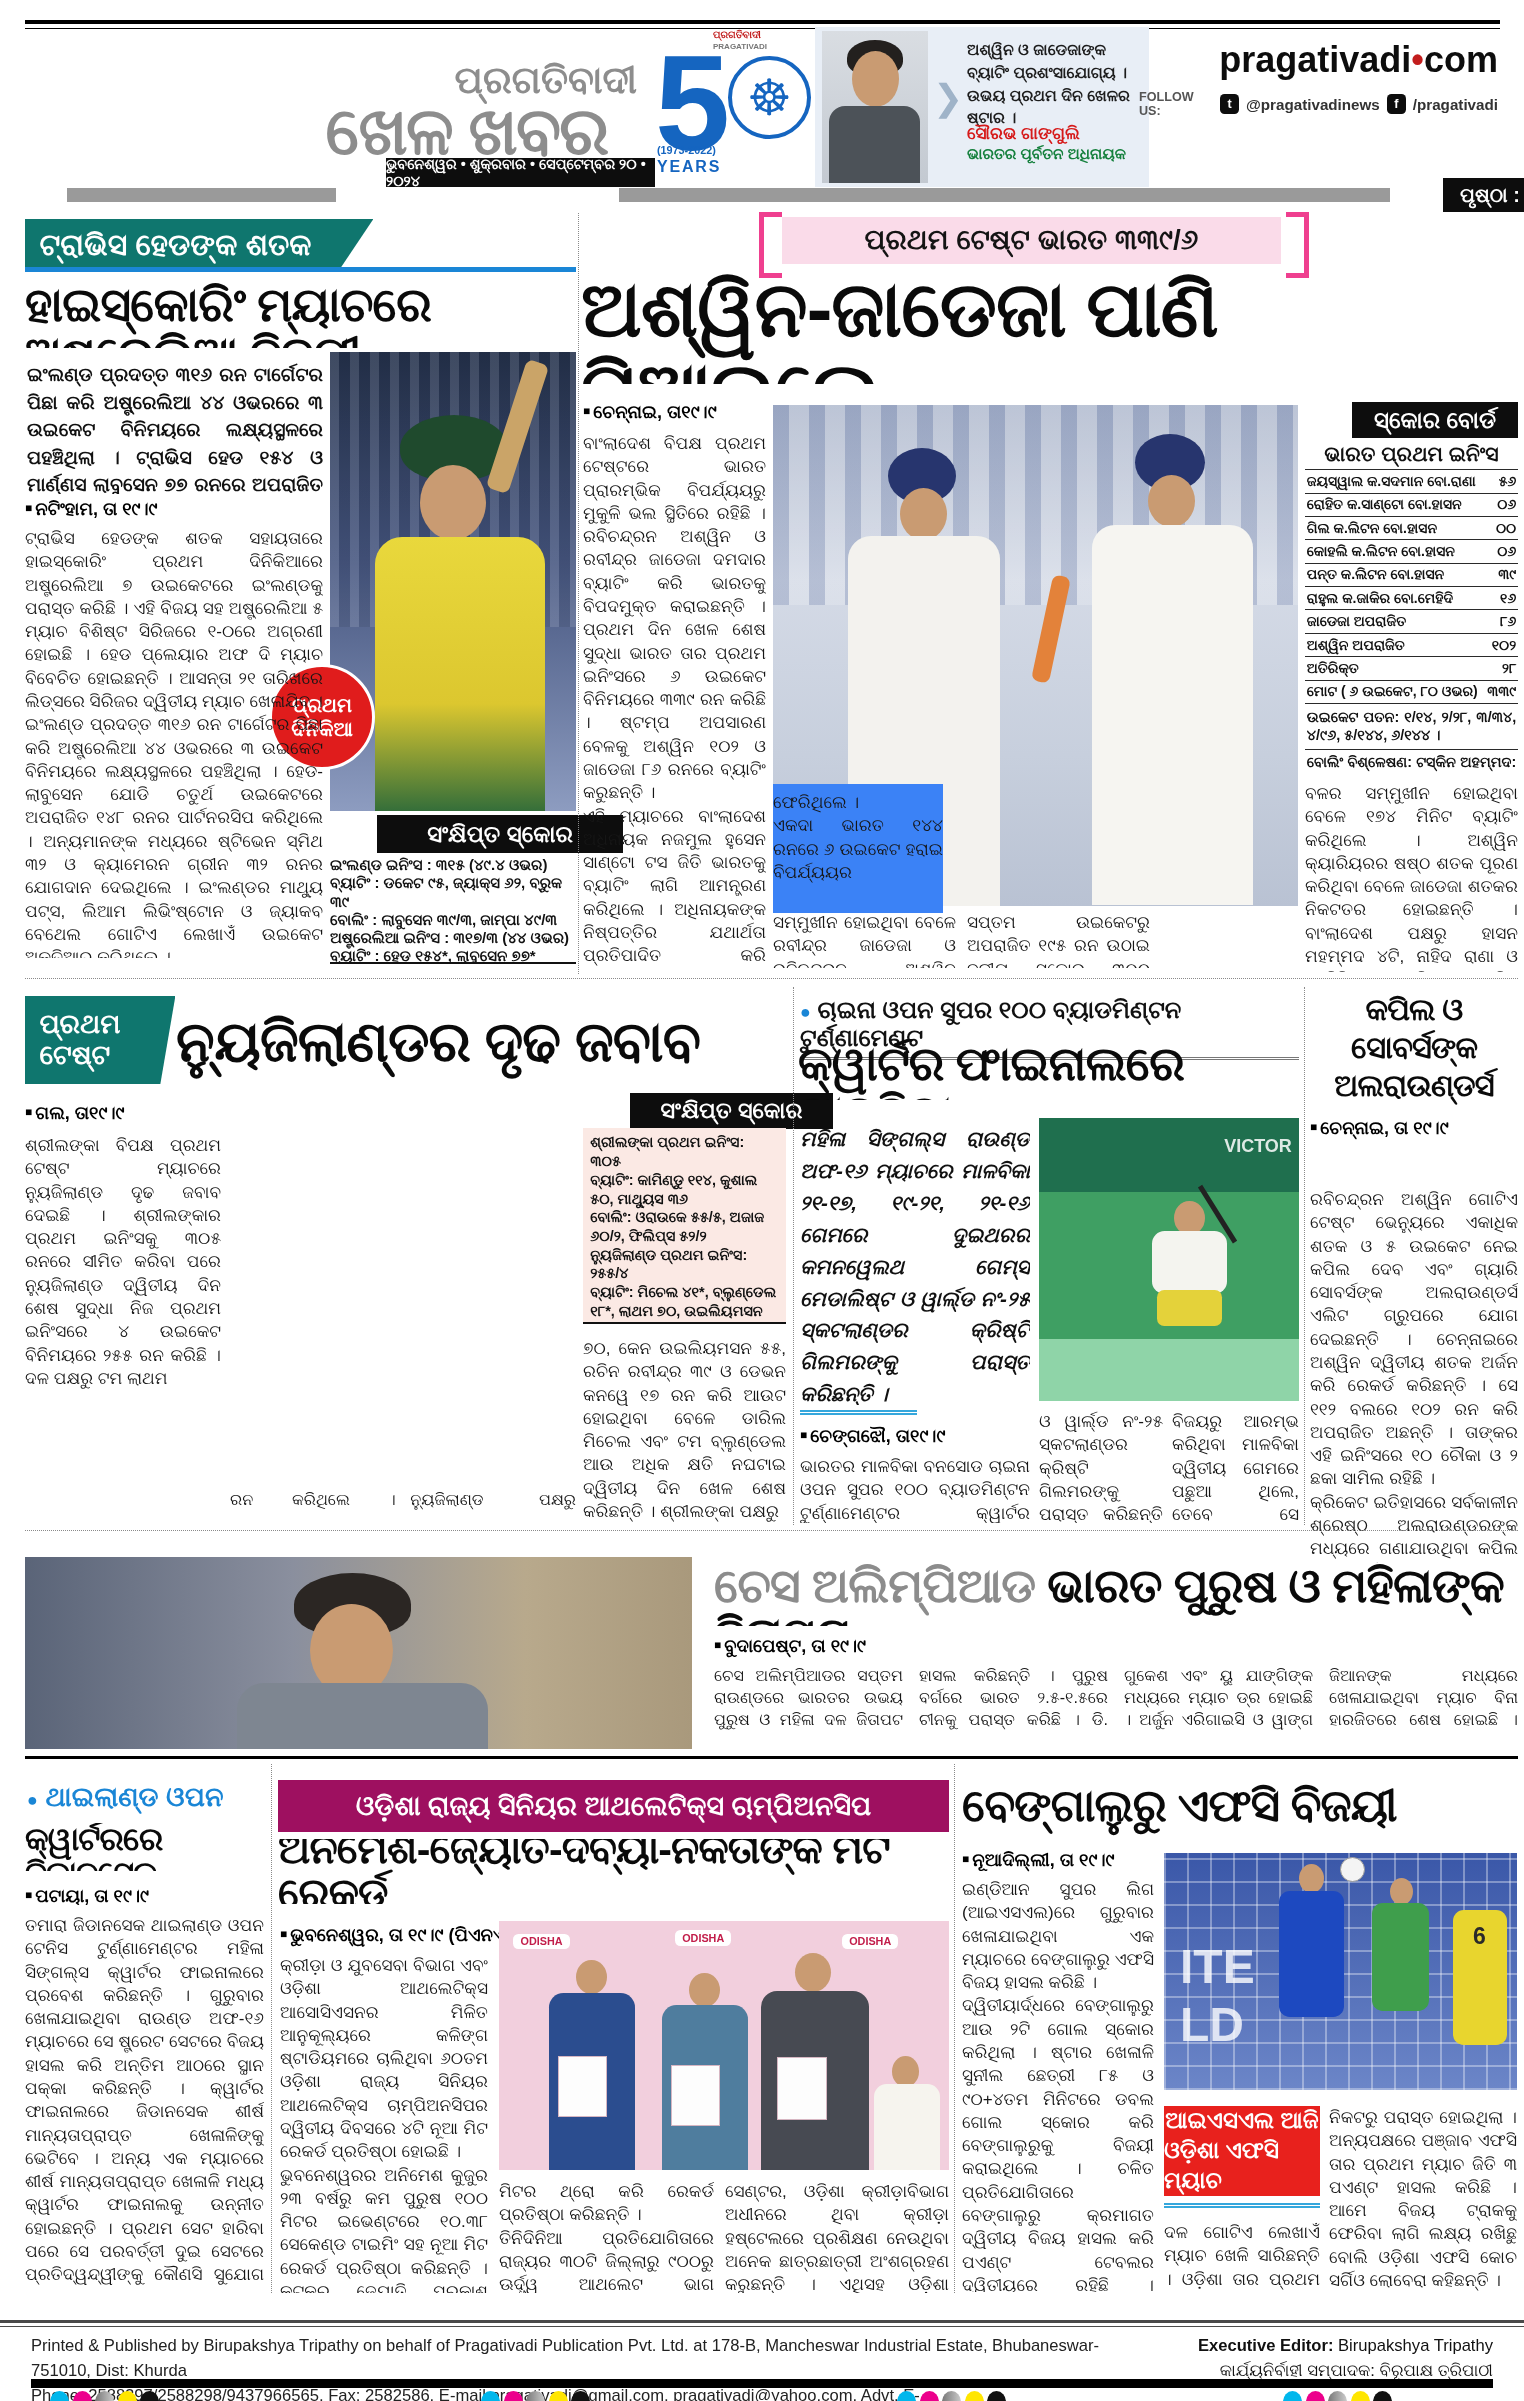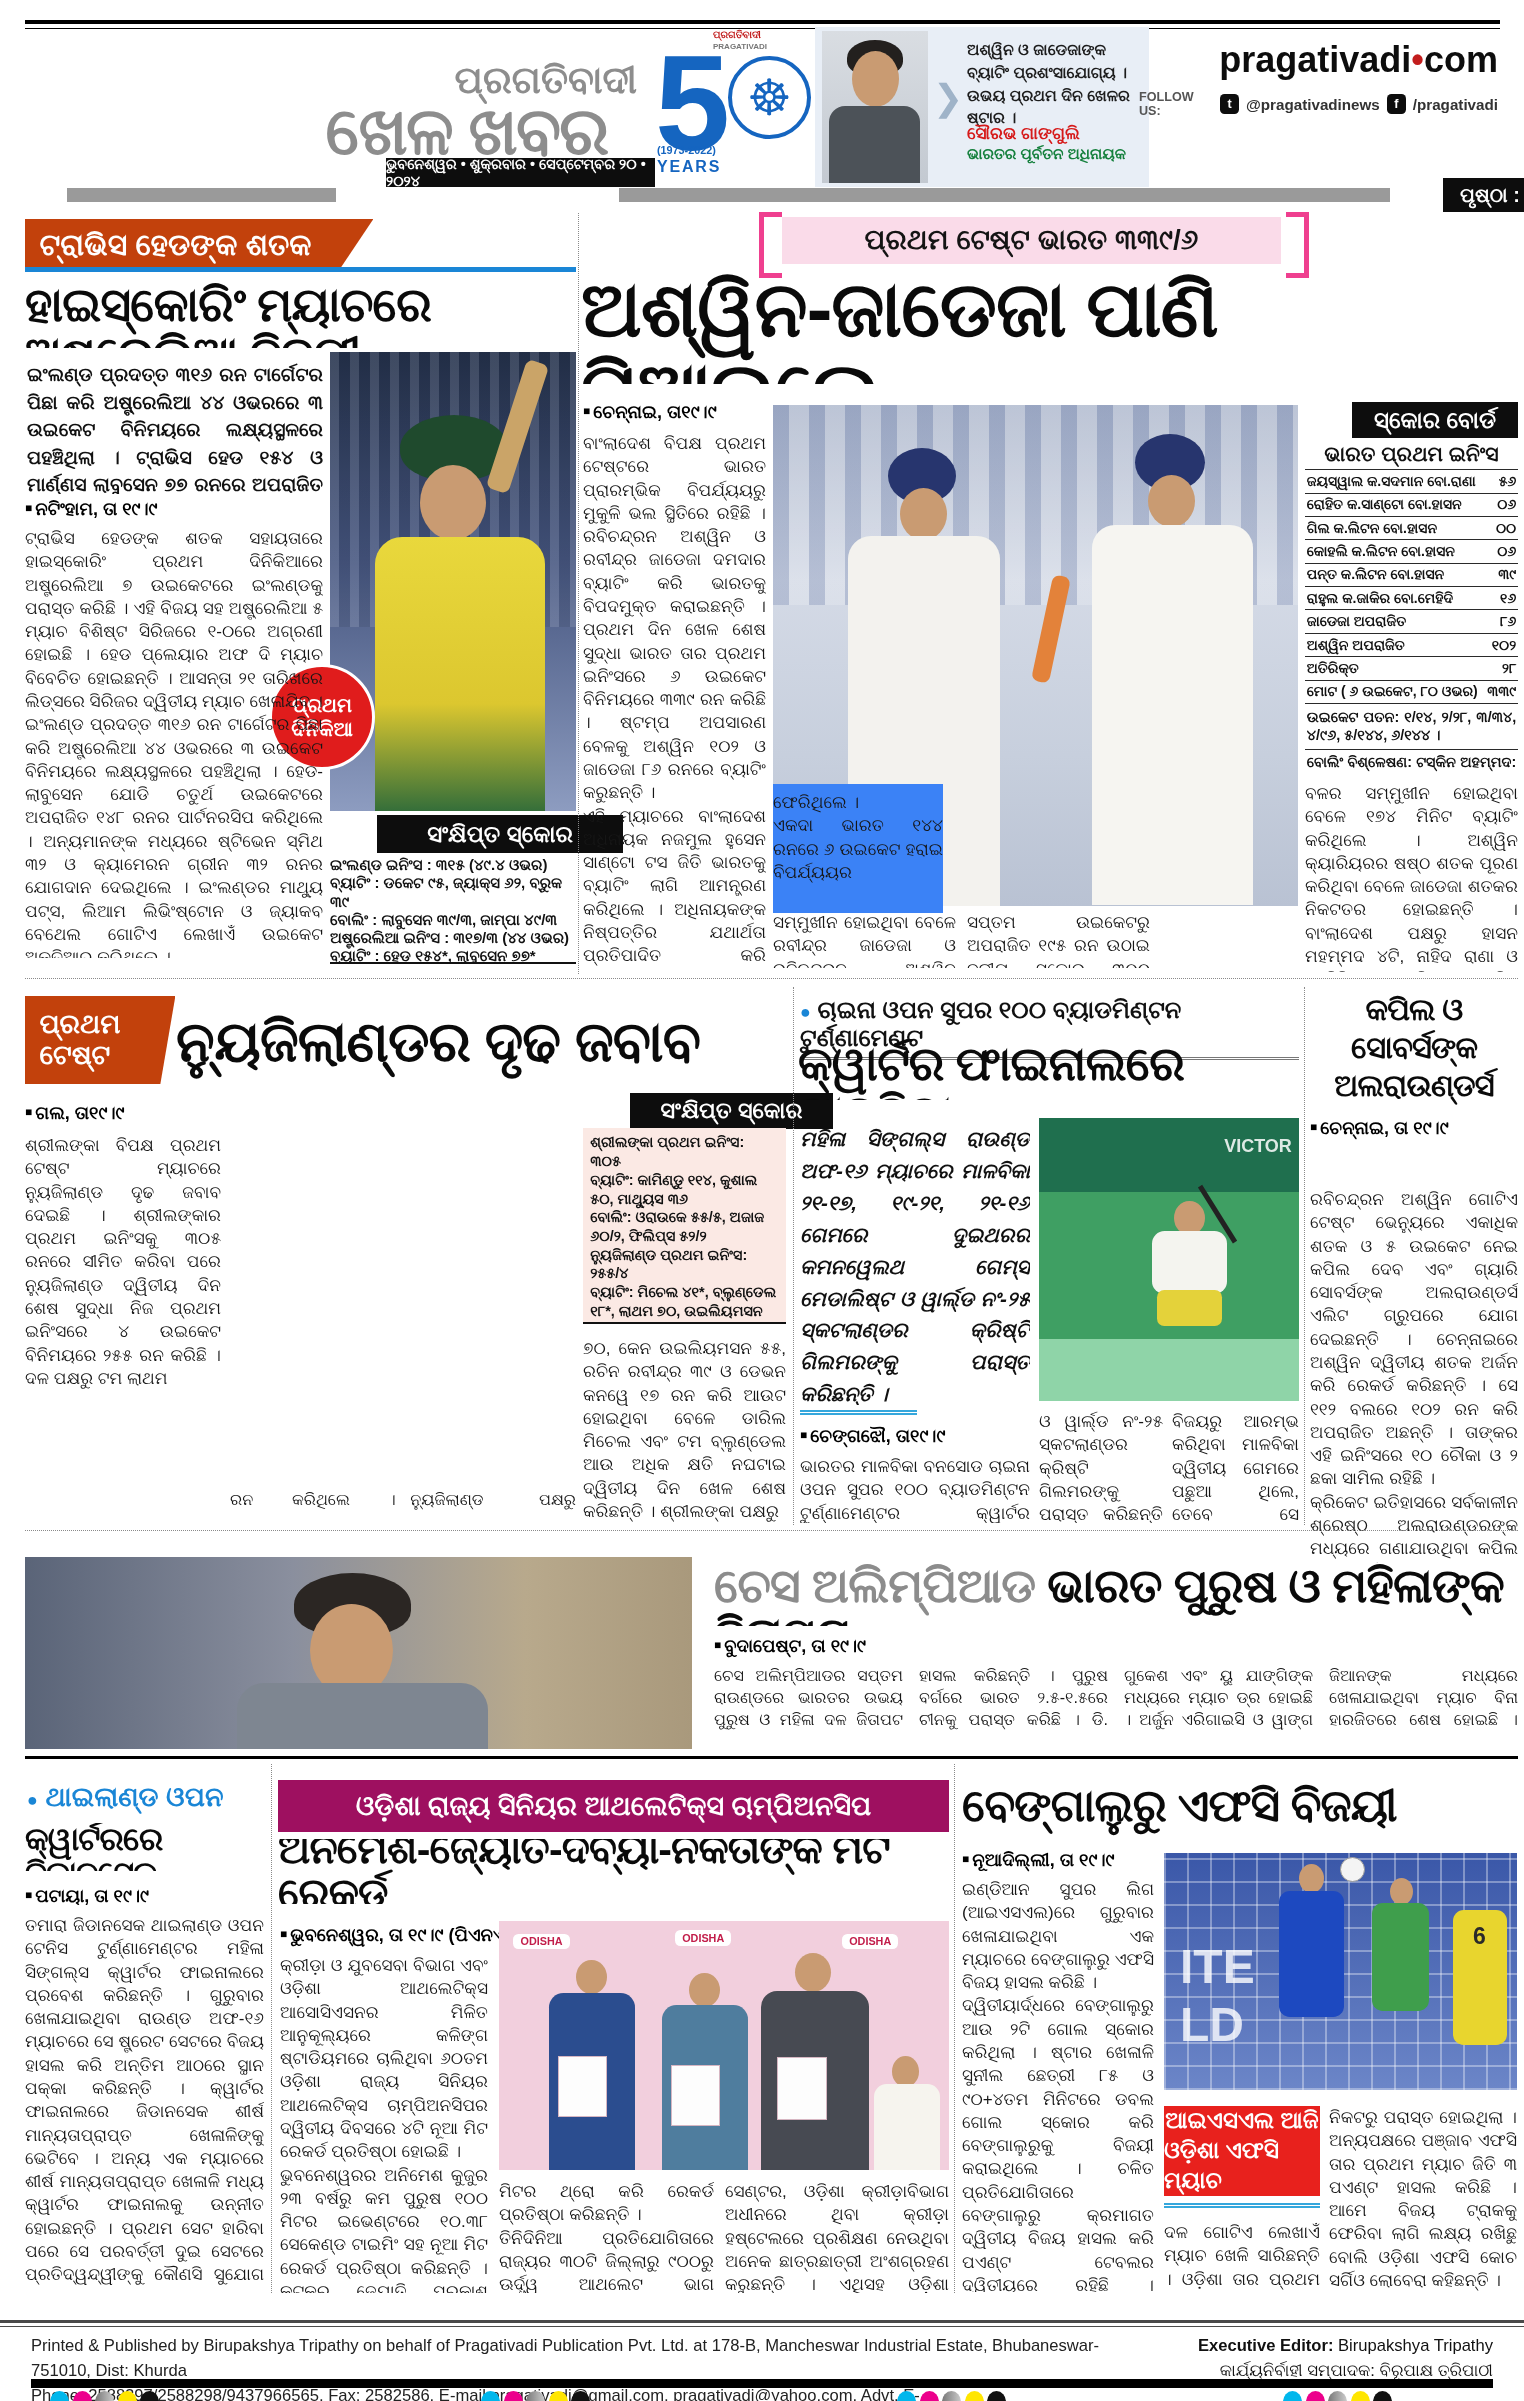--- a/index.html
+++ b/index.html
@@ -5,21 +5,21 @@
   html,body{margin:0;padding:0;background:#e8e8e8;}
   .page{position:relative;width:1525px;height:2401px;background:#fff;margin:0 auto;
         font-family:"Liberation Sans","DejaVu Sans",sans-serif;overflow:hidden;color:#111;}
   .abs{position:absolute;}
   .bt{font-size:17px;line-height:1.37;text-align:justify;font-weight:500;color:#161616;
       white-space:pre-line;overflow:hidden;}
   .lead{font-size:19px;font-weight:800;line-height:1.45;text-align:justify;white-space:pre-line;overflow:hidden;}
   .dl{font-weight:800;font-size:18px;color:#000;white-space:nowrap;}
   .dl::before{content:"■ ";font-size:11.7px;vertical-align:2.7px;}
   .hl{font-weight:900;color:#0a0a0a;letter-spacing:-0.9px;line-height:1.05;overflow:hidden;}
-  .kicker{background:#c2410c;color:#fff;font-weight:900;display:flex;align-items:center;
+  .kicker{background:#0f766e;color:#fff;font-weight:900;display:flex;align-items:center;
           padding-left:14.4px;clip-path:polygon(0 0,100% 0,90% 100%,0 100%);}
   .blackbox{background:#0d0d0d;color:#fff;font-weight:900;display:flex;align-items:center;justify-content:center;margin-left:47px;}
   .sb-row{display:flex;justify-content:space-between;border-top:1.8px solid #2a2a2a;
           padding:2.7px 1.8px;font-weight:700;font-size:14px;}
   .sb-note{border-top:1.8px solid #2a2a2a;padding:3.6px 1.8px;font-weight:700;font-size:14.4px;
            line-height:1.3;text-align:justify;}
   .dotv{border-left:1.8px dotted #8a8a8a;}
   .doth{border-top:1.8px dotted #8a8a8a;}
   .ph{position:absolute;overflow:hidden;}
   .fig-head{position:absolute;border-radius:50%;background:#c99b72;}

